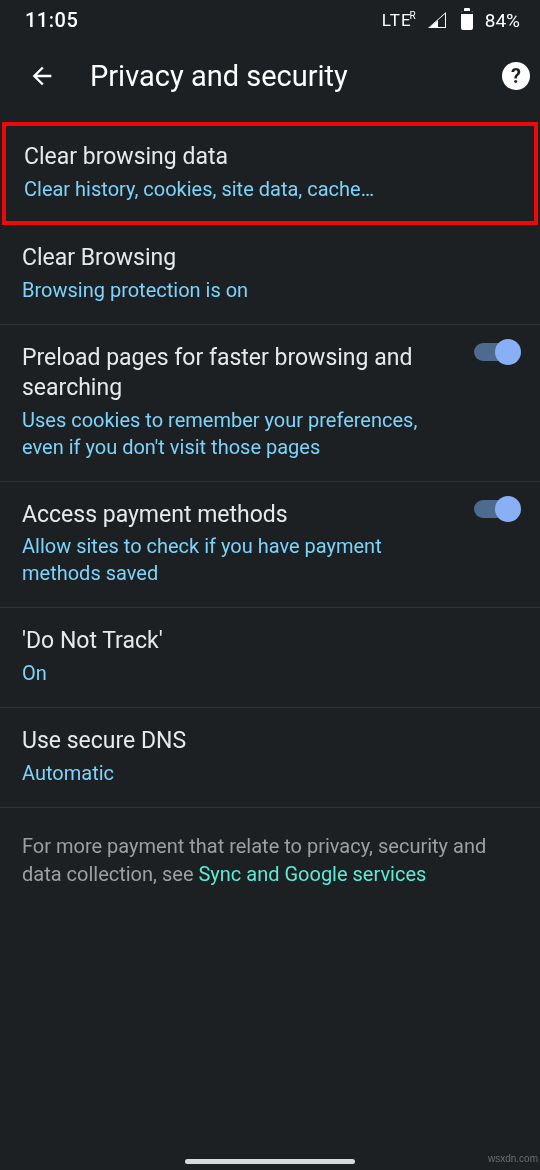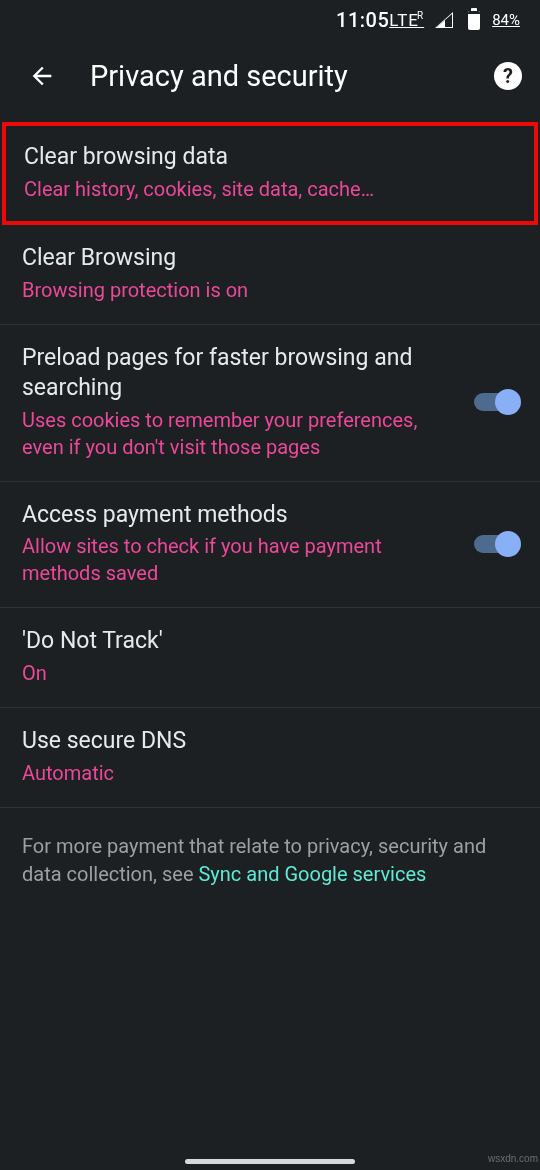--- a/index.html
+++ b/index.html
@@ -14,35 +14,34 @@
       background: #1c2022;
       font-family: Roboto, 'Segoe UI', Arial, sans-serif;
       color: #e8eaed;
       overflow: hidden;
       position: relative;
     }
     .status-bar {
       height: 40px;
       display: flex;
       align-items: center;
-      justify-content: flex-end;
+      justify-content: space-between;
       padding: 0 20px 0 25px;
       font-size: 20px;
       font-weight: 500;
       color: #ffffff;
     }
     .status-left {
       letter-spacing: 0.5px;
     }
     .status-right {
       display: flex;
       align-items: center;
       gap: 9px;
       font-size: 18px;
-      text-decoration: underline;
     }
     .lte {
       font-size: 17px;
       letter-spacing: 1px;
       font-weight: 400;
     }
     .super-r {
       font-size: 10px;
       vertical-align: super;
       margin-left: -2px;
@@ -100,29 +99,29 @@
       content: "";
       position: absolute;
       width: 12px;
       height: 3px;
       background: #1c2022;
       top: 0;
       left: 0;
       border-radius: 2px 2px 0 0;
     }
     .battery-pct {
-      font-size: 15px;
+      font-size: 19px;
       font-weight: 400;
     }
 
     .app-bar {
       height: 72px;
       display: flex;
       align-items: center;
-      padding: 0 18px 0 24px;
+      padding: 0 10px 0 24px;
     }
     .back-btn {
       width: 36px;
       height: 36px;
       display: flex;
       align-items: center;
       justify-content: center;
       cursor: pointer;
     }
     .app-title {
@@ -147,35 +146,34 @@
     }
 
     .content {
       margin-top: 10px;
     }
 
     .setting-row {
       padding: 18px 22px 20px 22px;
       border-bottom: 1px solid #2e3234;
       display: flex;
-      align-items: center;
       cursor: pointer;
     }
     .setting-text {
       flex: 1;
     }
     .setting-title {
       font-size: 23px;
       color: #e7e9eb;
       font-weight: 400;
       line-height: 1.3;
     }
     .setting-sub {
       font-size: 20px;
-      color: #ec4899;
+      color: #7dd3fc;
       margin-top: 4px;
       line-height: 1.35;
     }
     .highlighted {
       border: 4px solid #ef0808;
       margin: 0 2px;
       padding: 16px 18px 18px 18px;
       border-bottom: 4px solid #ef0808;
     }
 

